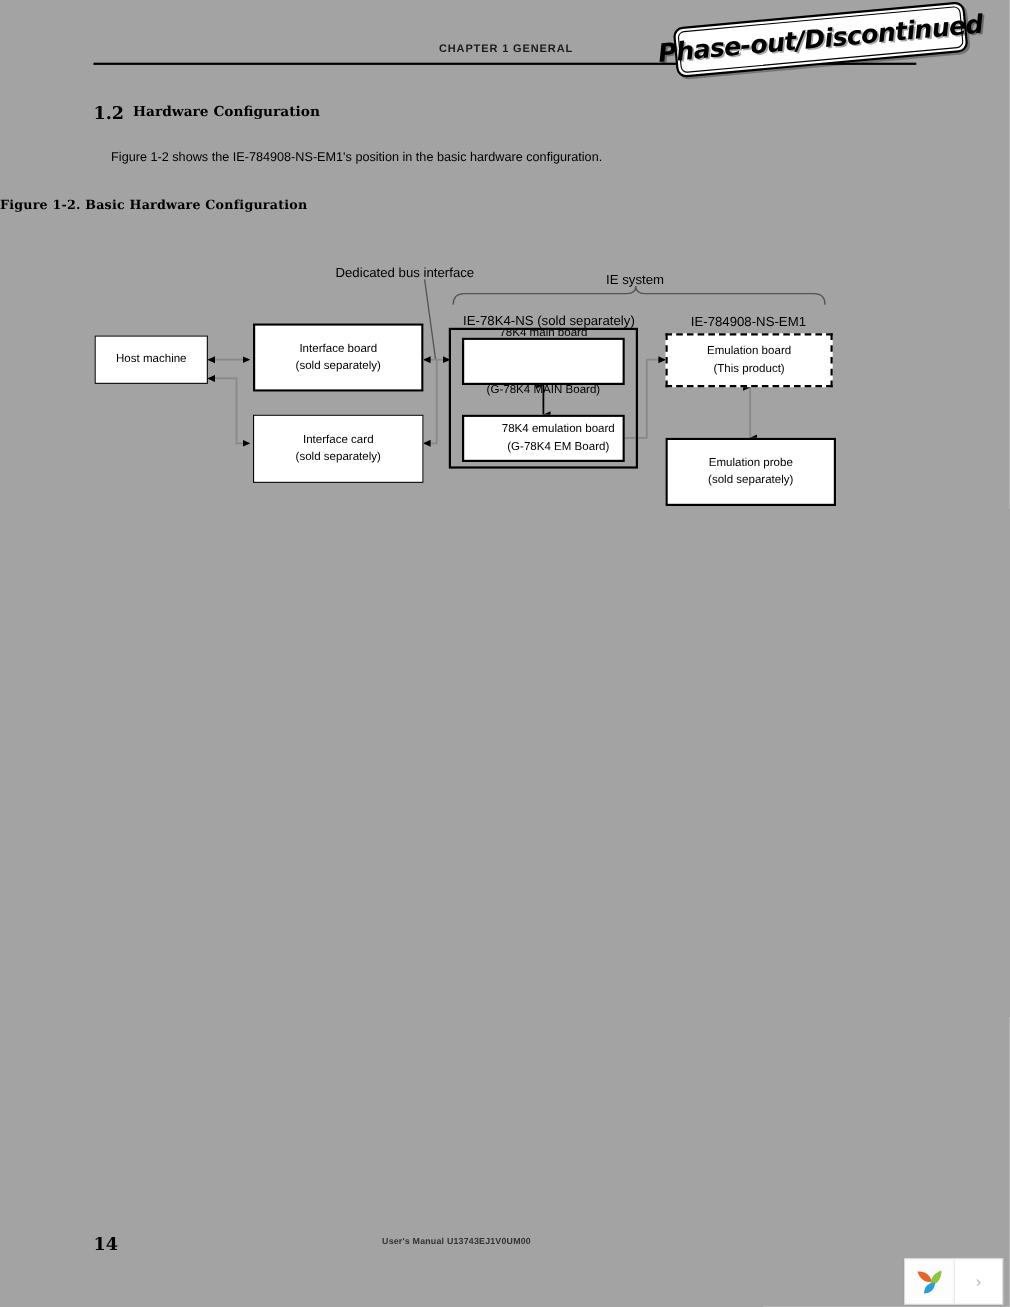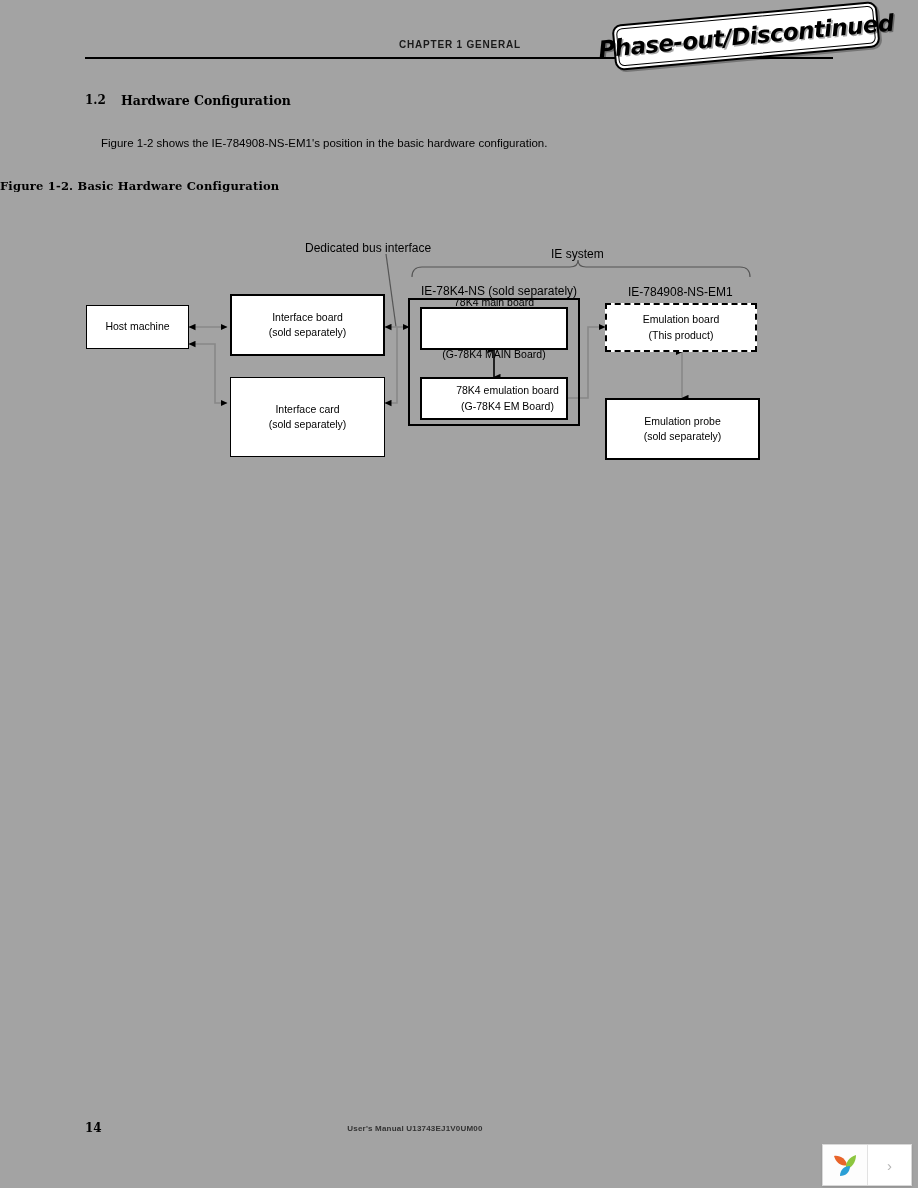--- a/index.html
+++ b/index.html
@@ -83,21 +83,21 @@
     color: #000;
     text-shadow: 1.5px 1.5px 0 rgba(0,0,0,0.35);
     white-space: nowrap;
   }
 
   
   .sec-num {
     position: absolute;
     left: 85px;
     top: 93px;
-    font-size: 12px;
+    font-size: 16px;
     font-weight: bold;
     font-family: "DejaVu Serif", serif;
   }
   .sec-title {
     position: absolute;
     left: 121px;
     top: 93px;
     font-size: 12.5px;
     font-weight: bold;
     font-family: "DejaVu Serif", serif;
@@ -156,21 +156,21 @@
     font-size: 12px;
     color: #000;
     white-space: nowrap;
   }
 
   
   .page-num {
     position: absolute;
     left: 85px;
     top: 1121px;
-    font-size: 12px;
+    font-size: 16px;
     font-weight: bold;
     font-family: "DejaVu Serif", serif;
   }
   .manual-id {
     position: absolute;
     left: 0;
     top: 1124px;
     width: 830px;
     text-align: center;
     font-size: 8px;
@@ -277,21 +277,21 @@
 
   <div class="box thin" style="left:86px; top:305px; width:103px; height:44px;">
     <span>Host machine</span>
   </div>
 
   <div class="box thick" style="left:230px; top:294px; width:155px; height:62px;">
     <span>Interface board</span>
     <span>(sold separately)</span>
   </div>
 
-  <div class="box thin" style="left:230px; top:377px; width:155px; height:80px;">
+  <div class="box thin" style="left:230px; top:377px; width:155px; height:62px;">
     <span>Interface card</span>
     <span>(sold separately)</span>
   </div>
 
   <div class="box group" style="left:408px; top:298px; width:172px; height:128px;"></div>
 
   <div class="box thick" style="left:420px; top:307px; width:148px; height:43px;gap:37px;">
     <span>78K4 main board</span>
     <span>(G-78K4 MAIN Board)</span>
   </div>

